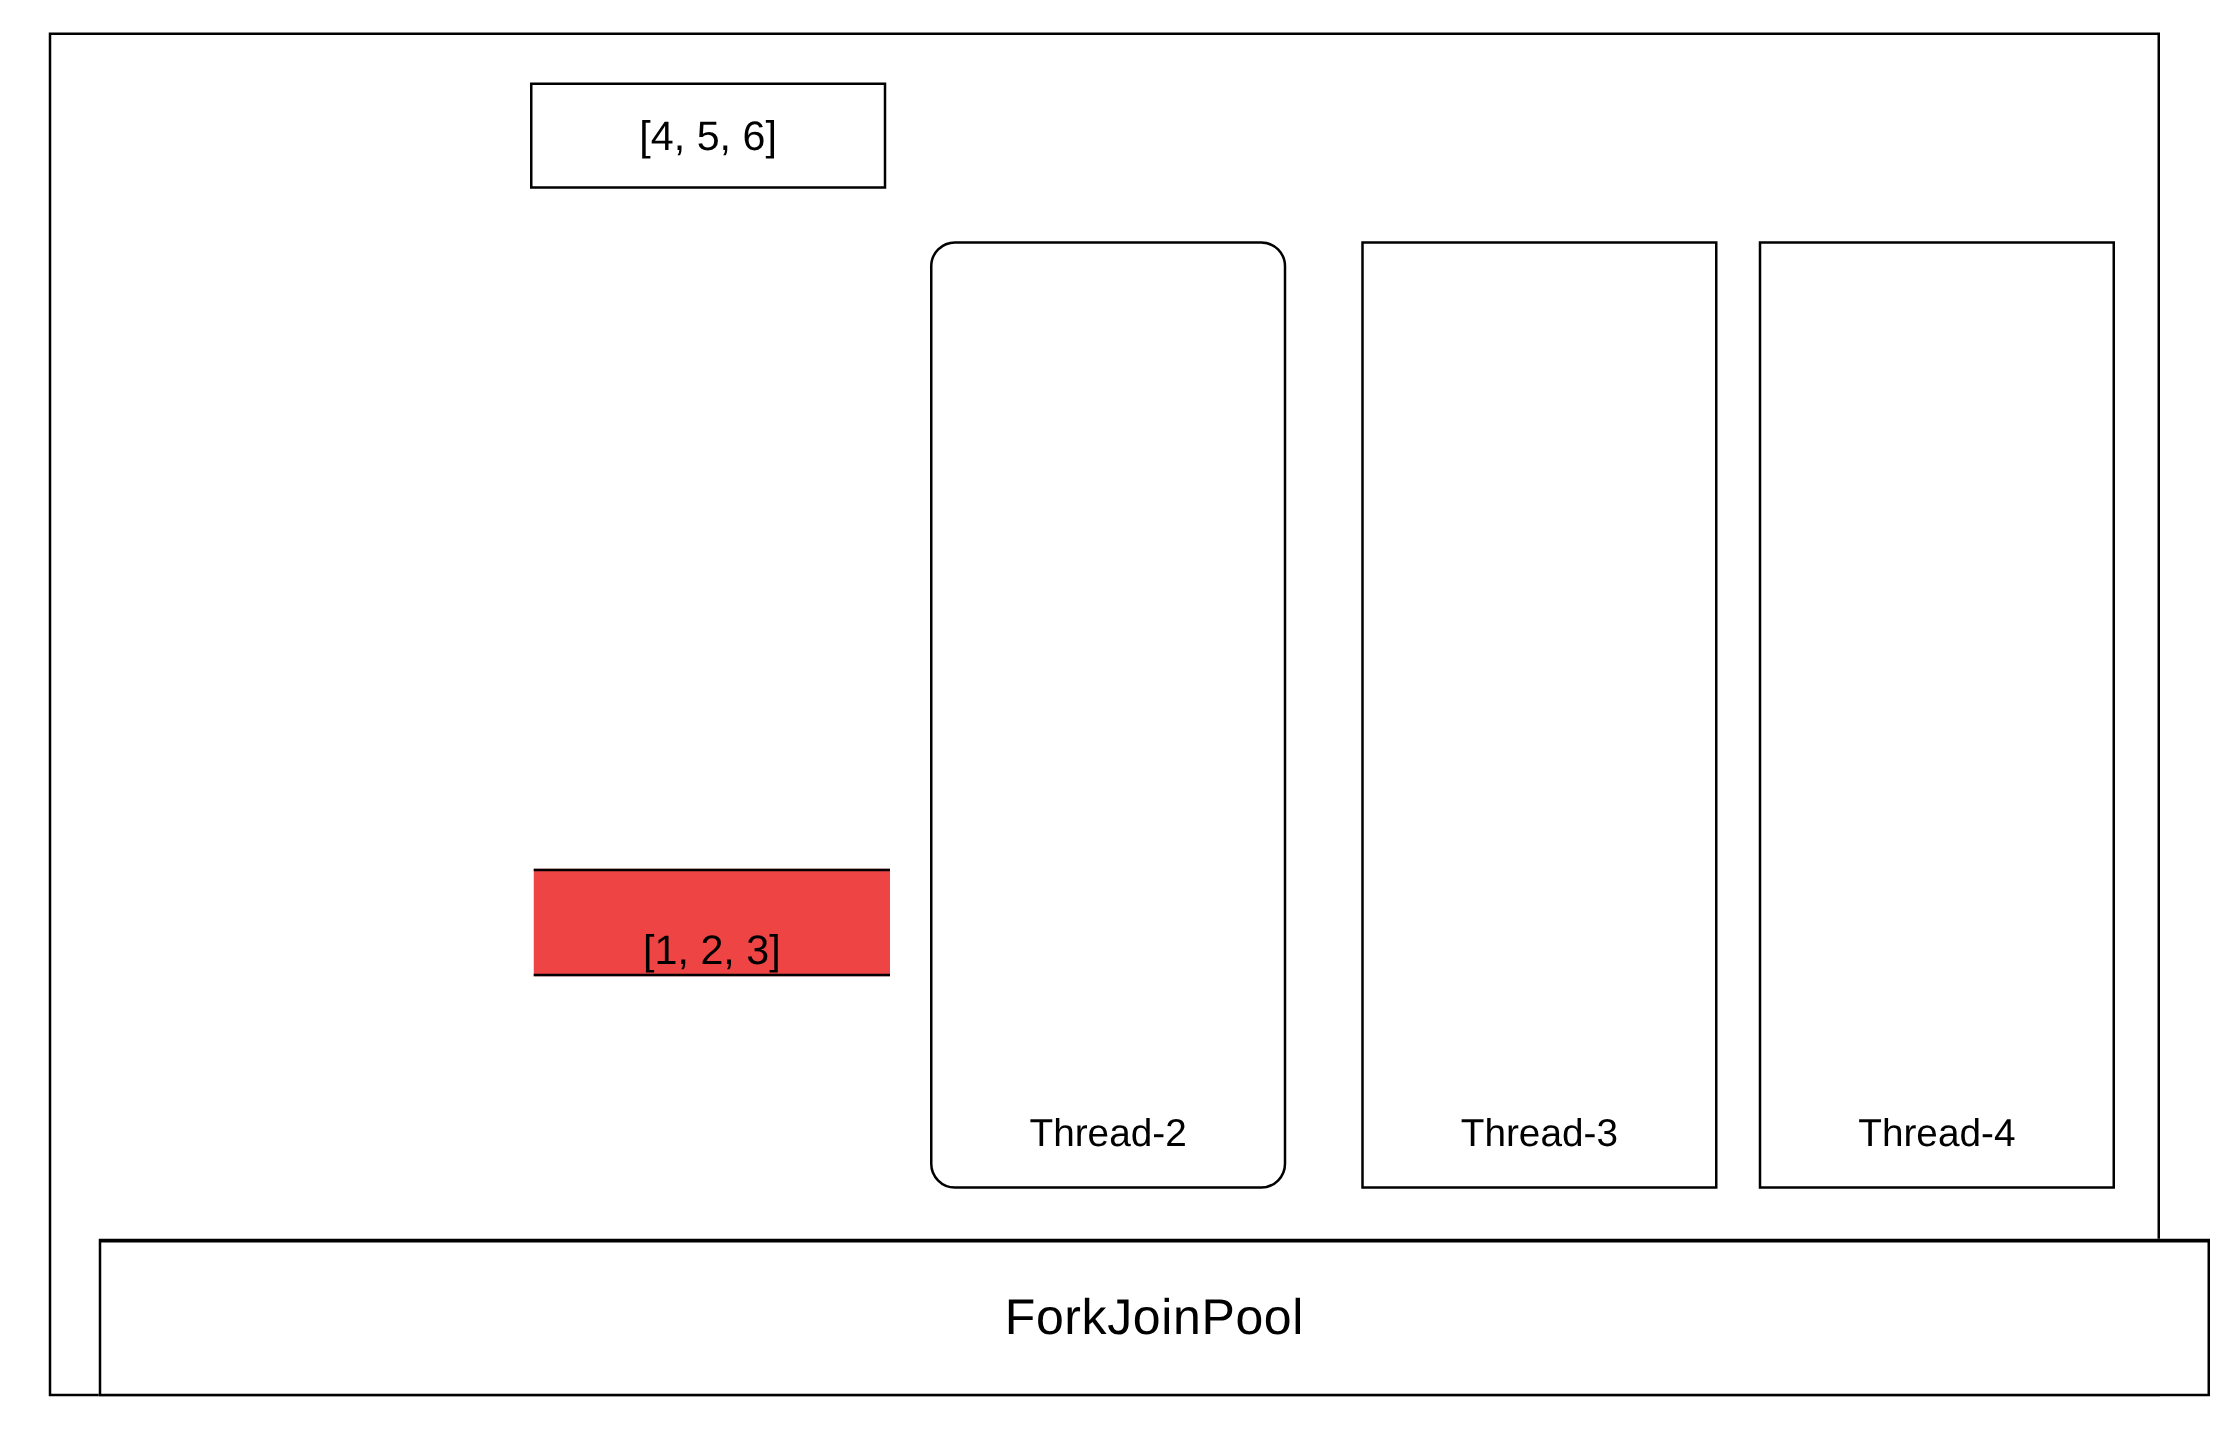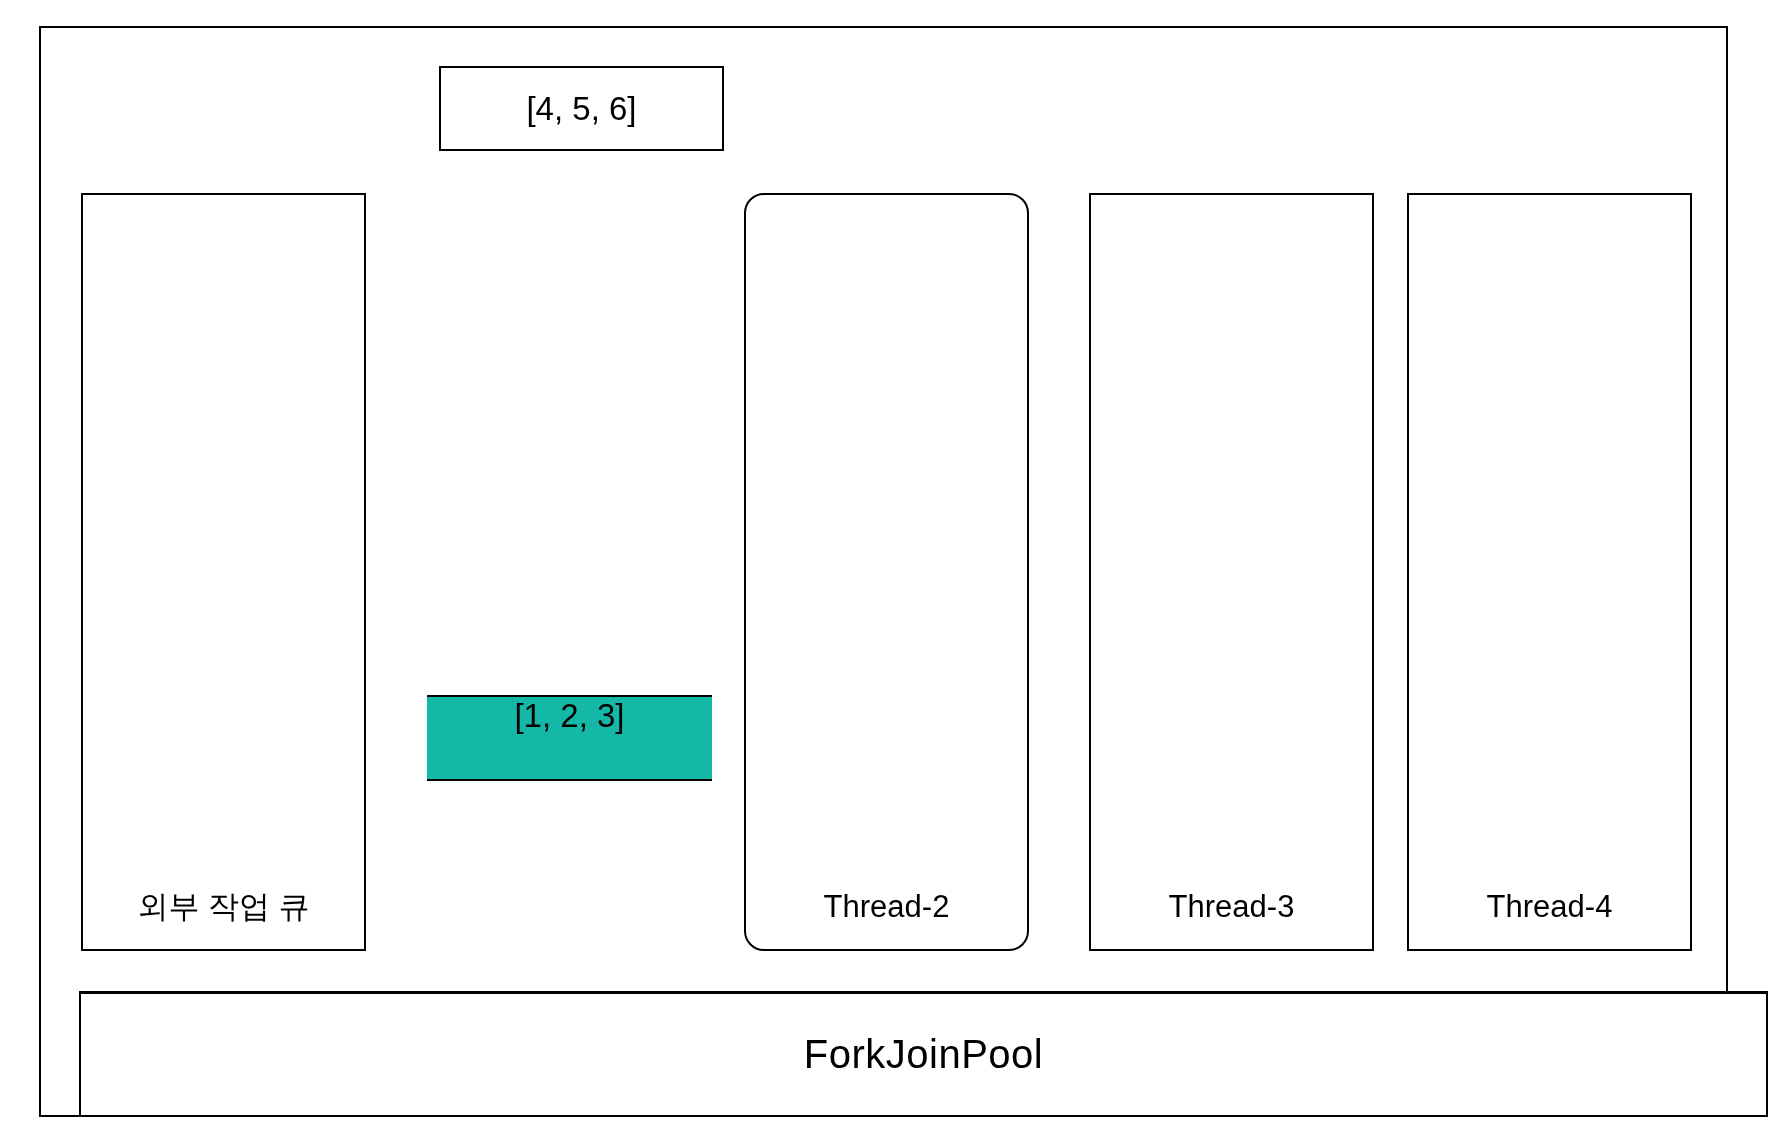--- a/index.html
+++ b/index.html
@@ -24,21 +24,21 @@
     border: 2px solid #000000;
     border-top-width: 3px;
     display: flex; align-items: center; justify-content: center;
     background: #ffffff;
     margin-left: 40px;
   }
   .pool-strip .pool-title { font-size: 40px; letter-spacing: 0.5px; }
 
   
   .task-box {
-    left: 439px; top: 66px; width: 285px; height: 85px;
+    left: 424px; top: 66px; width: 285px; height: 85px;
     display: flex; align-items: center; justify-content: center;
     font-size: 33px;
   }
 
   
   .column {
     top: 193px; width: 285px; height: 758px;
   }
   .col-queue  { left: 81px;  }
   .col-t1     { left: 427px; }
@@ -53,39 +53,36 @@
     font-size: 31px;
     line-height: 36px;
   }
 
   
   .queue-cell {
     position: absolute;
     left: 427px; top: 695px; width: 285px; height: 86px;
     border-top: 2px solid #000000;
     border-bottom: 2px solid #000000;
-    display: flex; align-items: flex-start; justify-content: center;
+    display: flex; align-items: flex-end; justify-content: center;
     font-size: 33px;
-    background: #14b8a6;
+    background: #ef4444;
   }
 </style>
 </head>
 <body>
 
 <div class="canvas">
 
   <div class="box outer"></div>
 
   <div class="box task-box">
     <span>[4, 5, 6]</span>
   </div>
 
-  <div class="box column col-queue">
-    <div class="col-label">외부 작업 큐</div>
-  </div>
 
 
   <div class="queue-cell">
     <span>[1, 2, 3]</span>
   </div>
 
   <div class="box column col-t2">
     <div class="col-label">Thread-2</div>
   </div>
 

